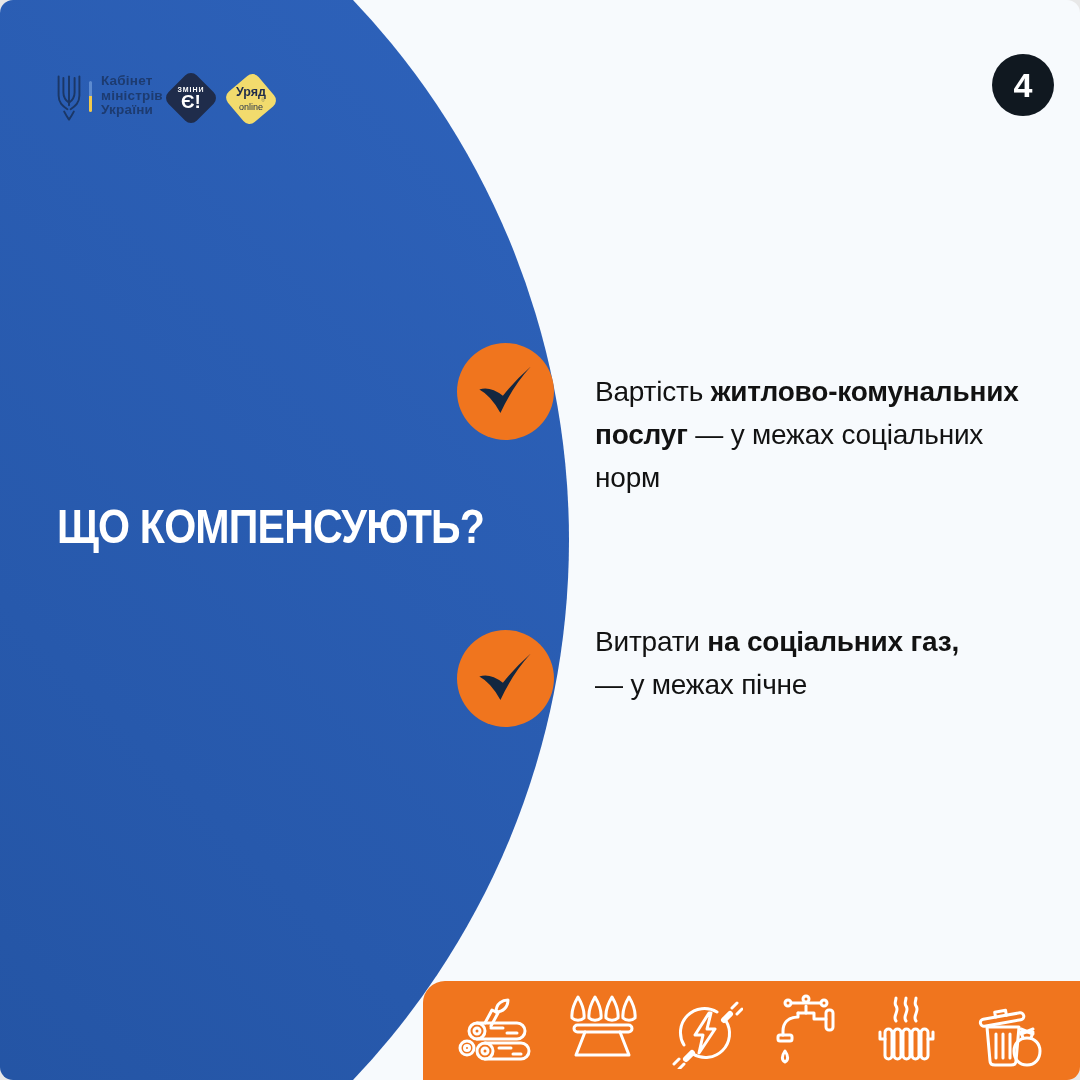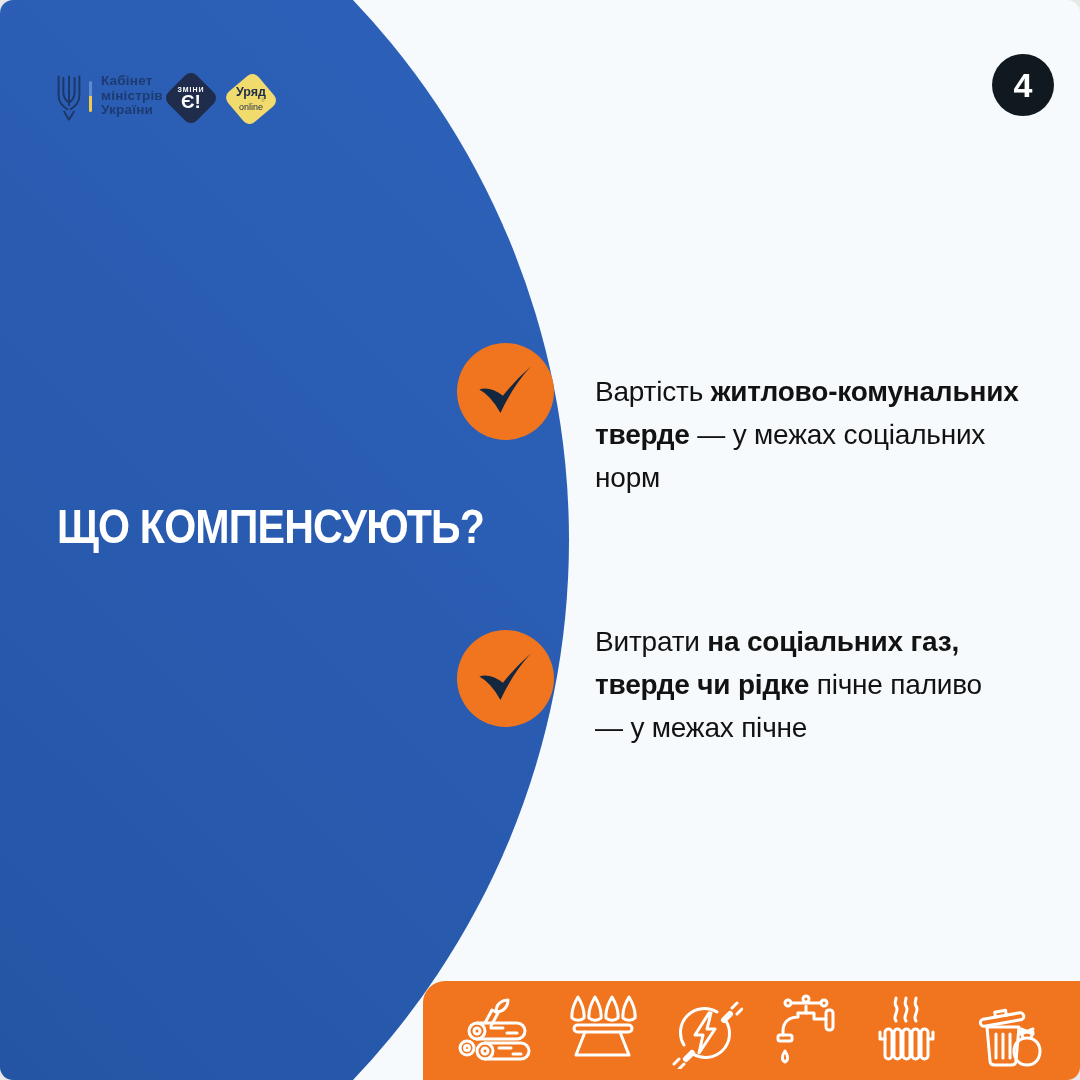--- a/index.html
+++ b/index.html
@@ -114,32 +114,31 @@
 
   <h1 class="title">ЩО КОМПЕНСУЮТЬ?</h1>
 
   <div class="check-circle" style="left:457px;top:343px;">
     <svg viewBox="0 0 100 100">
       <path d="M7 46 Q26 56 41 84 Q60 42 90 9 Q64 32 45 56 Q24 40 7 46 Z"></path>
     </svg>
   </div>
   <div class="item-text" style="top:324px;margin-top:46px;">
       <div><span>Вартість </span><span class="b">житлово-комунальних</span></div>
-      <div><span class="b">тверде</span><span> — у межах соціальних</span></div>
+      <div><span class="b">послуг</span><span> — у межах соціальних</span></div>
       <div><span>норм</span></div>
     </div>
 
   <div class="check-circle" style="left:457px;top:630px;">
     <svg viewBox="0 0 100 100">
       <path d="M7 46 Q26 56 41 84 Q60 42 90 9 Q64 32 45 56 Q24 40 7 46 Z"></path>
     </svg>
   </div>
   <div class="item-text" style="top:620px;">
       <div><span>Витрати </span><span class="b">на соціальних газ,</span></div>
-      <div><span class="b">тверде чи рідке</span><span> пічне паливо</span></div>
       <div><span>— у межах пічне</span></div>
     </div>
 
   <div class="services-bar">
 
     <svg width="82" height="76" viewBox="0 0 82 76">
       <path d="M30 30 l7 -13 l6 3 l-7 13"></path>
       <path d="M41 19 c0 -9 7 -12 12 -12 c0 7 -5 12 -12 12 z"></path>
       <circle cx="22" cy="38" r="8"></circle>
         <circle cx="22" cy="38" r="3"></circle>

